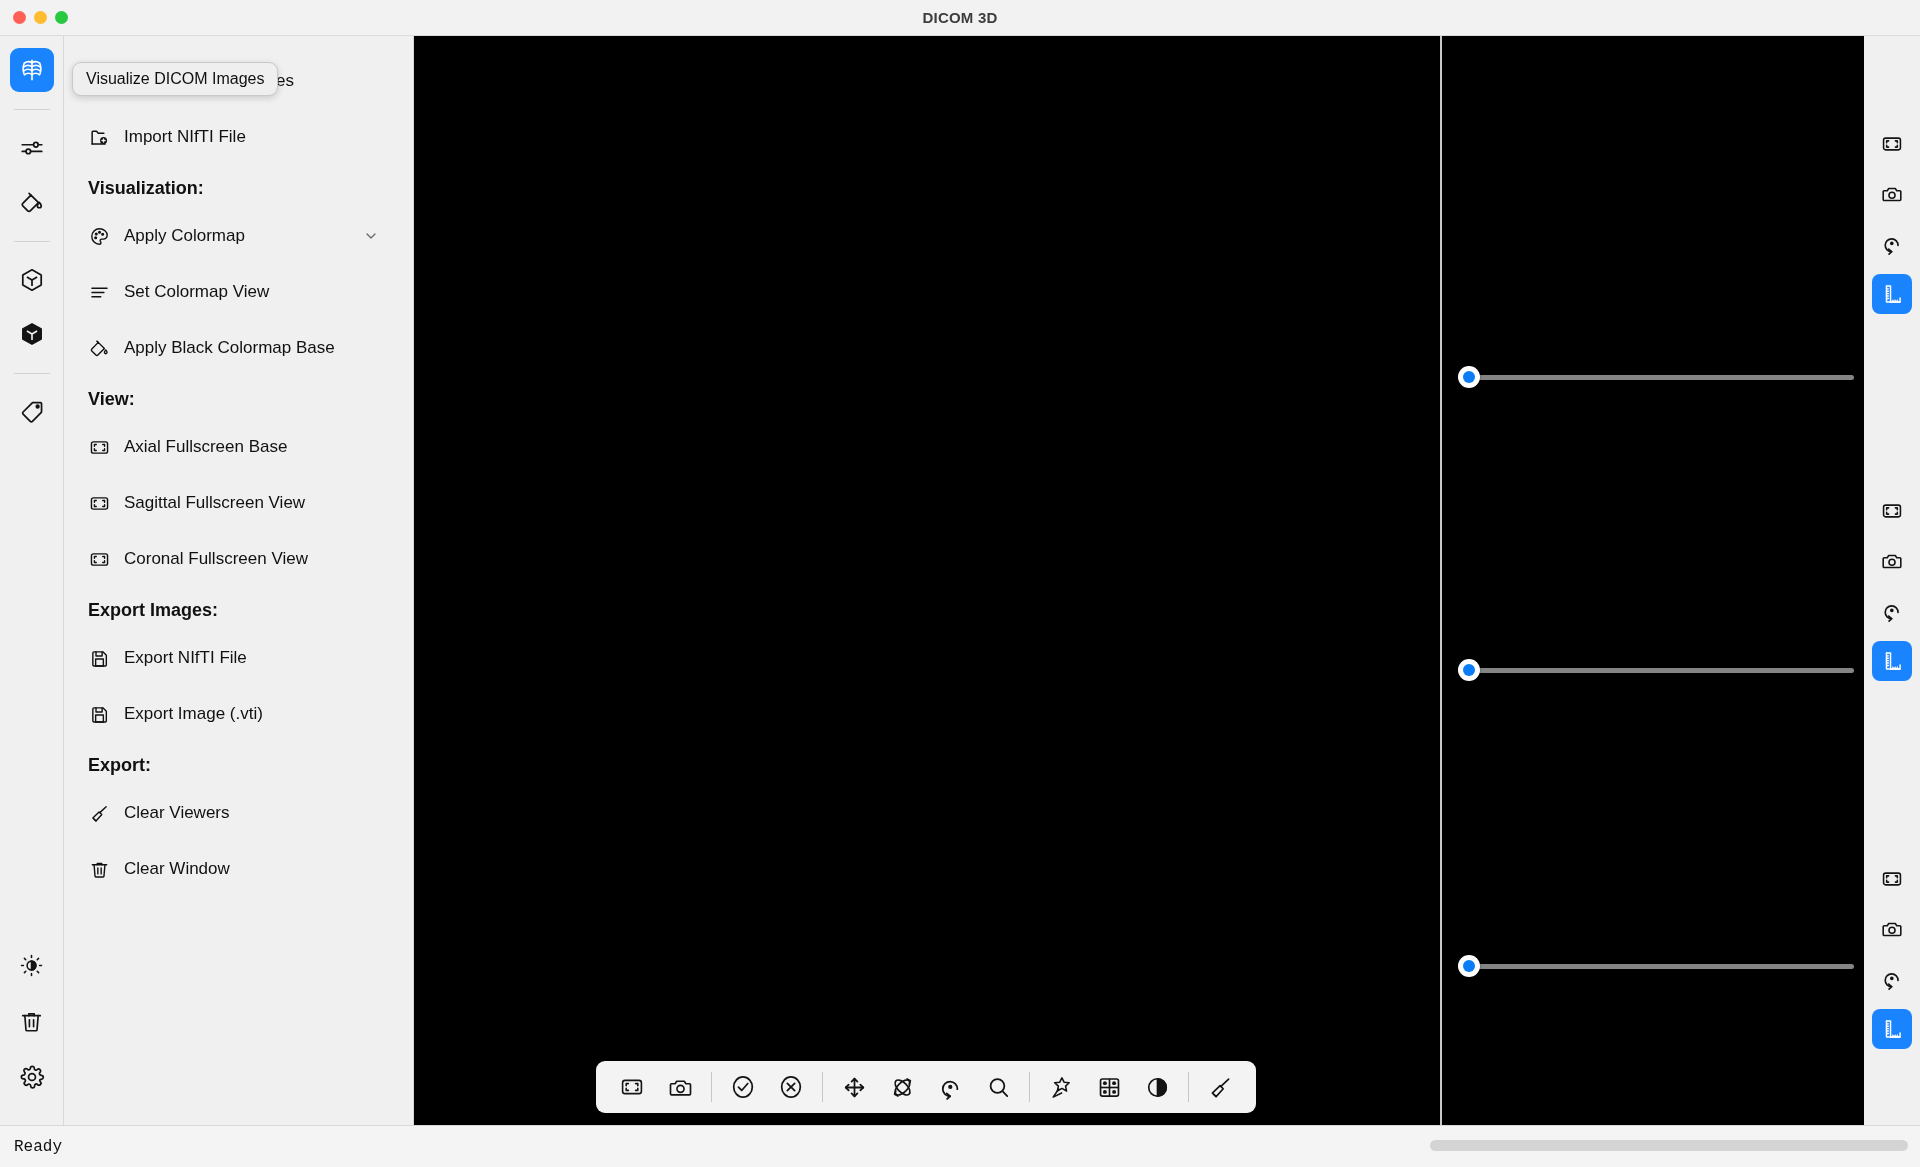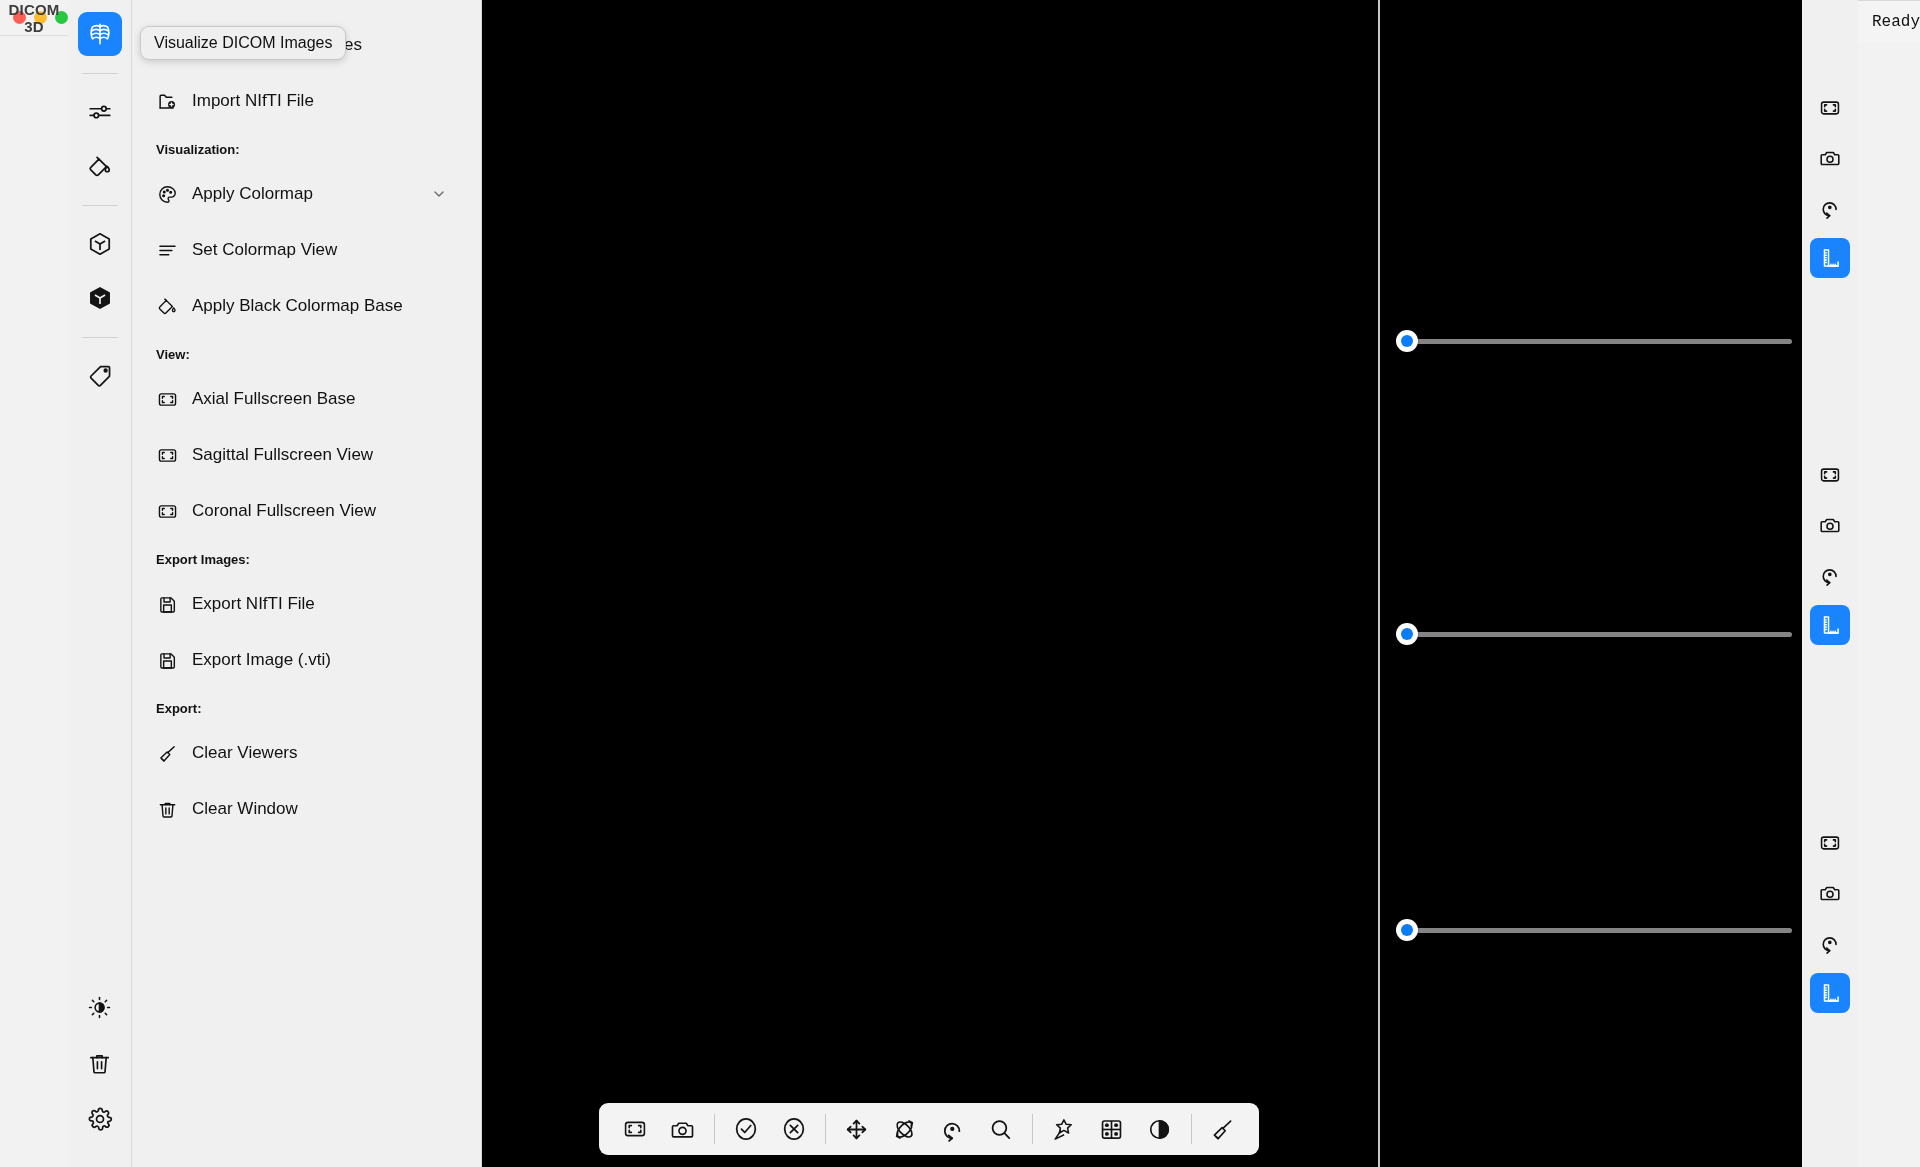--- a/index.html
+++ b/index.html
@@ -5,21 +5,21 @@
 <style>
   * { box-sizing: border-box; margin: 0; padding: 0; }
   html, body {
     width: 1920px; height: 1167px;
     font-family: "Liberation Sans", sans-serif;
     background: #f2f2f2;
     overflow: hidden;
     -webkit-font-smoothing: antialiased;
   }
 
-  .app { width: 1920px; height: 1167px; display: flex; flex-direction: row; background:#f2f2f2; }
+  .app { width: 1920px; height: 1167px; display: flex; flex-direction: column; background:#f2f2f2; }
 
   
   .titlebar {
     height: 36px; min-height:36px; position: relative;
     background: #f2f2f2;
     display: flex; align-items: center;
     border-bottom: 1px solid #dcdcdc;
   }
   .traffic { display: flex; gap: 8px; padding-left: 13px; }
   .light { width: 13px; height: 13px; border-radius: 50%; display:block; }
@@ -61,21 +61,21 @@
   }
   .menu-item {
     display: flex; align-items: center; gap: 14px;
     height: 30px; margin-bottom: 26px; color: #111;
     font-size: 17px; position: relative; padding-right: 22px;
   }
   .menu-item .mi-ico { width: 22px; height: 22px; display:flex; align-items:center; justify-content:center; flex: 0 0 22px; }
   .menu-item .mi-label { white-space: nowrap; }
   .menu-item .mi-chevron { position: absolute; right: 34px; top: 7px; color:#6b6b6b; }
   .section-head {
-    font-size: 13px; font-weight: bold; color: #111;
+    font-size: 18px; font-weight: bold; color: #111;
     margin: 6px 0 22px 0;
   }
   .sec-gap { margin-top: 26px; }
 
   
   .tooltip {
     position: absolute; left: 8px; top: 26px;
     background: #efefef; border: 1px solid #c9c9c9; border-radius: 9px;
     padding: 7px 13px; font-size: 16px; color: #101010; white-space: nowrap;
     box-shadow: 0 2px 7px rgba(0,0,0,.16);

